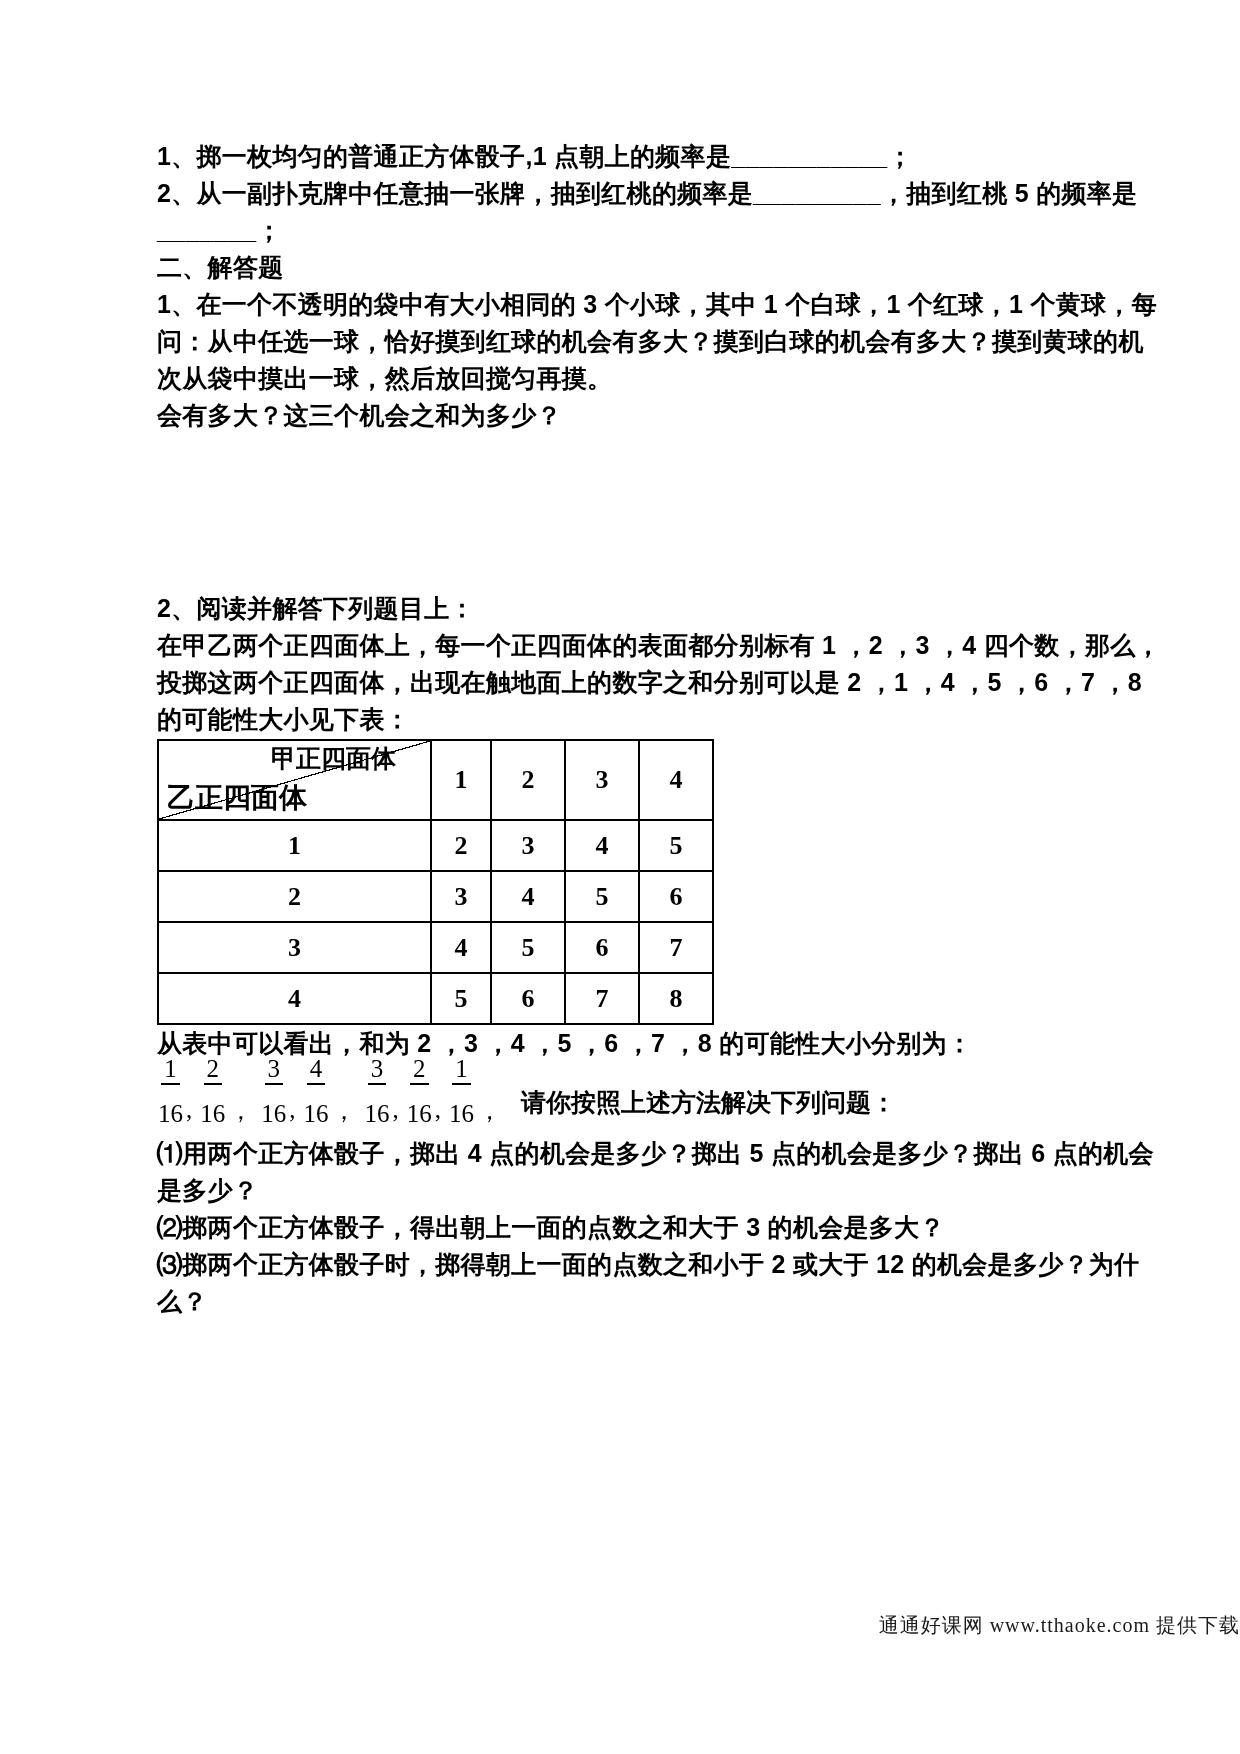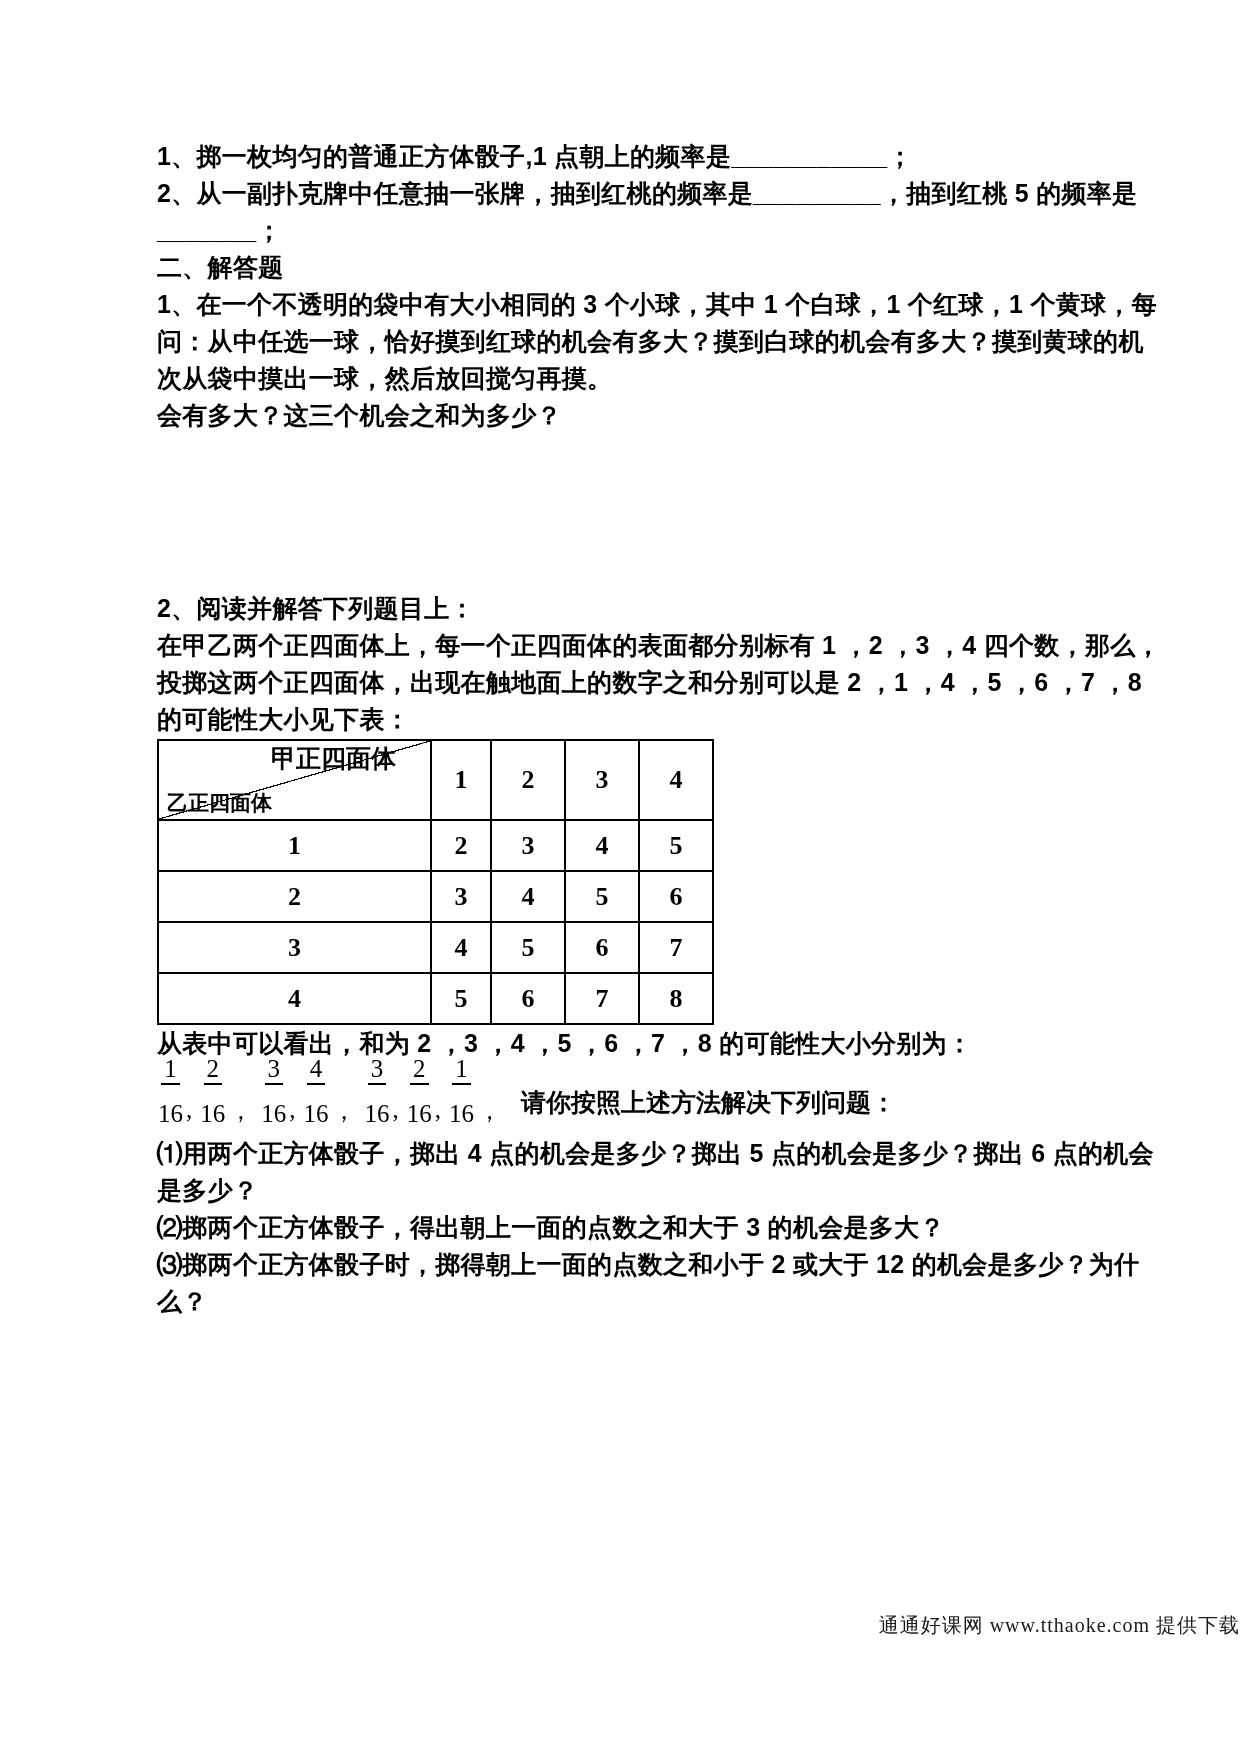--- a/index.html
+++ b/index.html
@@ -48,21 +48,21 @@
       transparent 49.6%, #000 49.6%, #000 50.4%, transparent 50.4%);
   }
   .corner-jia {
     position: absolute; top: 1px; left: 112px;
     font-family: "Liberation Sans", sans-serif;
     font-size: 25px; font-weight: bold; white-space: nowrap;
   }
   .corner-yi {
     position: absolute; bottom: 2px; left: 8px;
     font-family: "Liberation Sans", sans-serif;
-    font-size: 21px; font-weight: bold; white-space: nowrap;
+    font-size: 28px; font-weight: bold; white-space: nowrap;
   }
 
   
   .fractions-row {
     display: flex;
     align-items: center;
     height: 72px;
     margin: 1px 0 0 0;
   }
   .frac {

